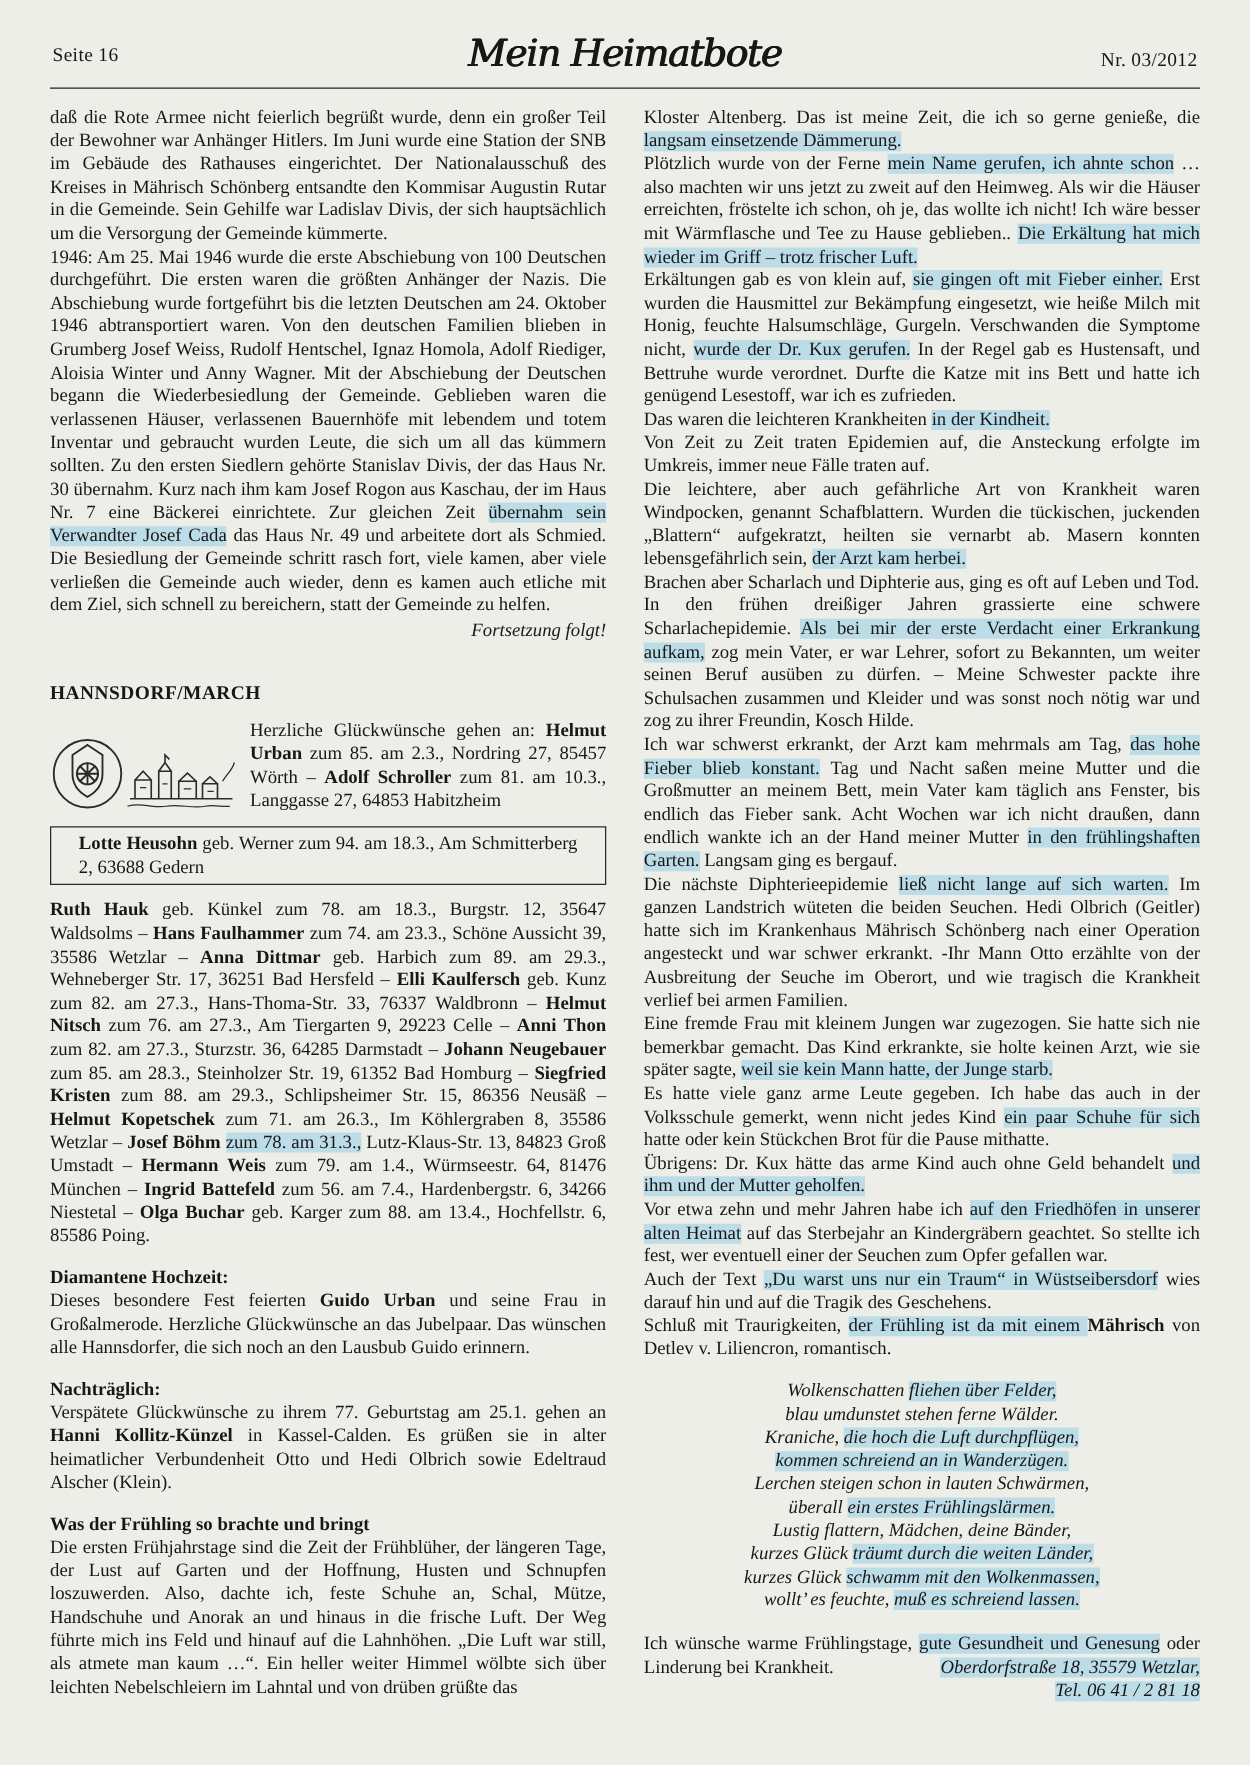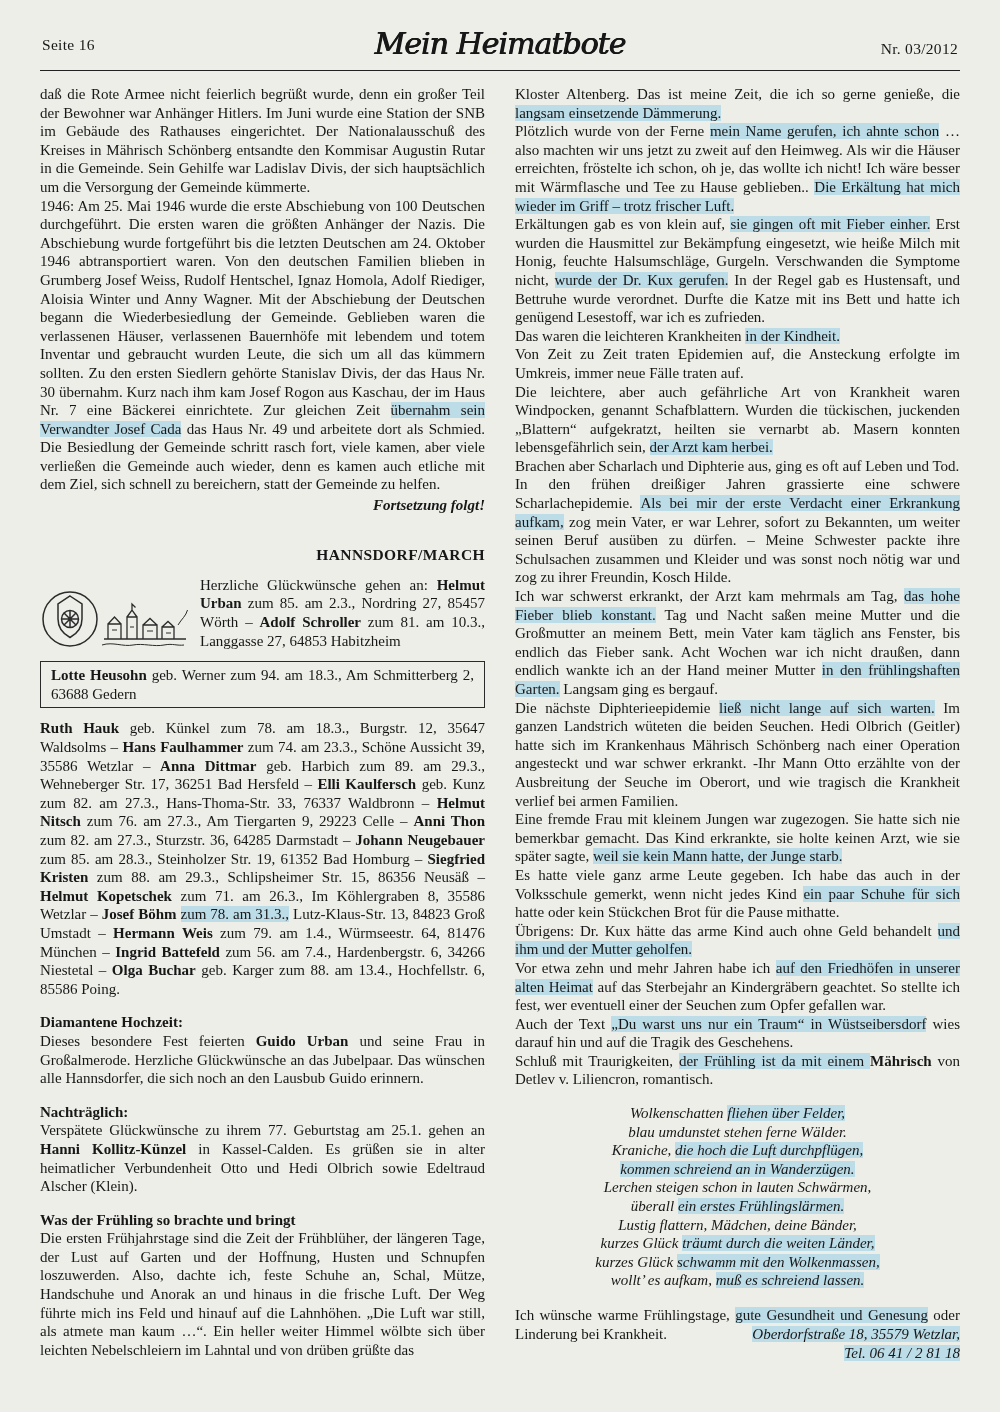--- a/index.html
+++ b/index.html
@@ -13,24 +13,24 @@
             font-size:30px;line-height:40px;letter-spacing:-1px;
             text-shadow:0.6px 0 0 currentColor, -0.3px 0 0 currentColor;}
   .rule{border-bottom:1.6px solid #222;margin-top:2px;}
   .columns{display:flex;gap:30px;margin-top:14px;}
   .col{flex:1;min-width:0;font-size:15px;line-height:1.24;text-align:justify;
        hyphens:auto;-webkit-hyphens:auto;}
   .p{margin:0;}
   .b{font-weight:bold;}
   .i{font-style:italic;}
   .hl{background:rgba(122,196,229,.42);}
-  .fortsetzung{text-align:right;font-style:italic;margin-top:2px;font-weight:bold;}
-  .heading{text-align:right;font-weight:bold;font-size:15.5px;margin:30px 0 12px;letter-spacing:.4px;}
+  .fortsetzung{text-align:right;font-style:italic;margin-top:2px;}
+  .heading{text-align:left;font-weight:bold;font-size:15.5px;margin:30px 0 12px;letter-spacing:.4px;}
   .subheading{font-weight:bold;margin-top:15px;}
-  .box{border:1.6px solid #2a2a2a;padding:4px 10px;margin:11px 0;clear:both;}
+  .box{border:1.6px solid #2a2a2a;padding:4px 22px;margin:11px 0;clear:both;}
   .media-p .illus{float:left;width:150px;height:78px;margin:3px 10px 2px 0;}
   .media-p .illus svg{display:block;}
   .poem{text-align:center;font-style:italic;margin:15px 0 16px;}
   .signature{text-align:right;font-style:italic;margin-top:-18px;}
   .sig-line{line-height:1.24;}
 </style>
 </head>
 <body>
 
 <div class="page">
@@ -97,21 +97,21 @@
         <div class="poem">
           <div class="poem-line"><span>Wolkenschatten </span><span class="hl">fliehen über Felder,</span></div>
           <div class="poem-line"><span>blau umdunstet stehen ferne Wälder.</span></div>
           <div class="poem-line"><span>Kraniche, </span><span class="hl">die hoch die Luft durchpflügen,</span></div>
           <div class="poem-line"><span class="hl">kommen schreiend an in Wanderzügen.</span></div>
           <div class="poem-line"><span>Lerchen steigen schon in lauten Schwärmen,</span></div>
           <div class="poem-line"><span>überall </span><span class="hl">ein erstes Frühlingslärmen.</span></div>
           <div class="poem-line"><span>Lustig flattern, Mädchen, deine Bänder,</span></div>
           <div class="poem-line"><span>kurzes Glück </span><span class="hl">träumt durch die weiten Länder,</span></div>
           <div class="poem-line"><span>kurzes Glück </span><span class="hl">schwamm mit den Wolkenmassen,</span></div>
-          <div class="poem-line"><span>wollt’ es aufkam, </span><span class="hl">muß es schreiend lassen.</span></div>
+          <div class="poem-line"><span>wollt’ es feuchte, </span><span class="hl">muß es schreiend lassen.</span></div>
         </div>
         <p class="p"><span>Ich wünsche warme Frühlingstage, </span><span class="hl">gute Gesundheit und Genesung</span><span> oder Linderung bei Krankheit.</span></p>
         <div class="signature">
           <div class="sig-line"><span class="hl">Oberdorfstraße 18, 35579 Wetzlar,</span></div>
           <div class="sig-line"><span class="hl">Tel. 06 41 / 2 81 18</span></div>
         </div>
       </div>
   </main>
 </div>
 

